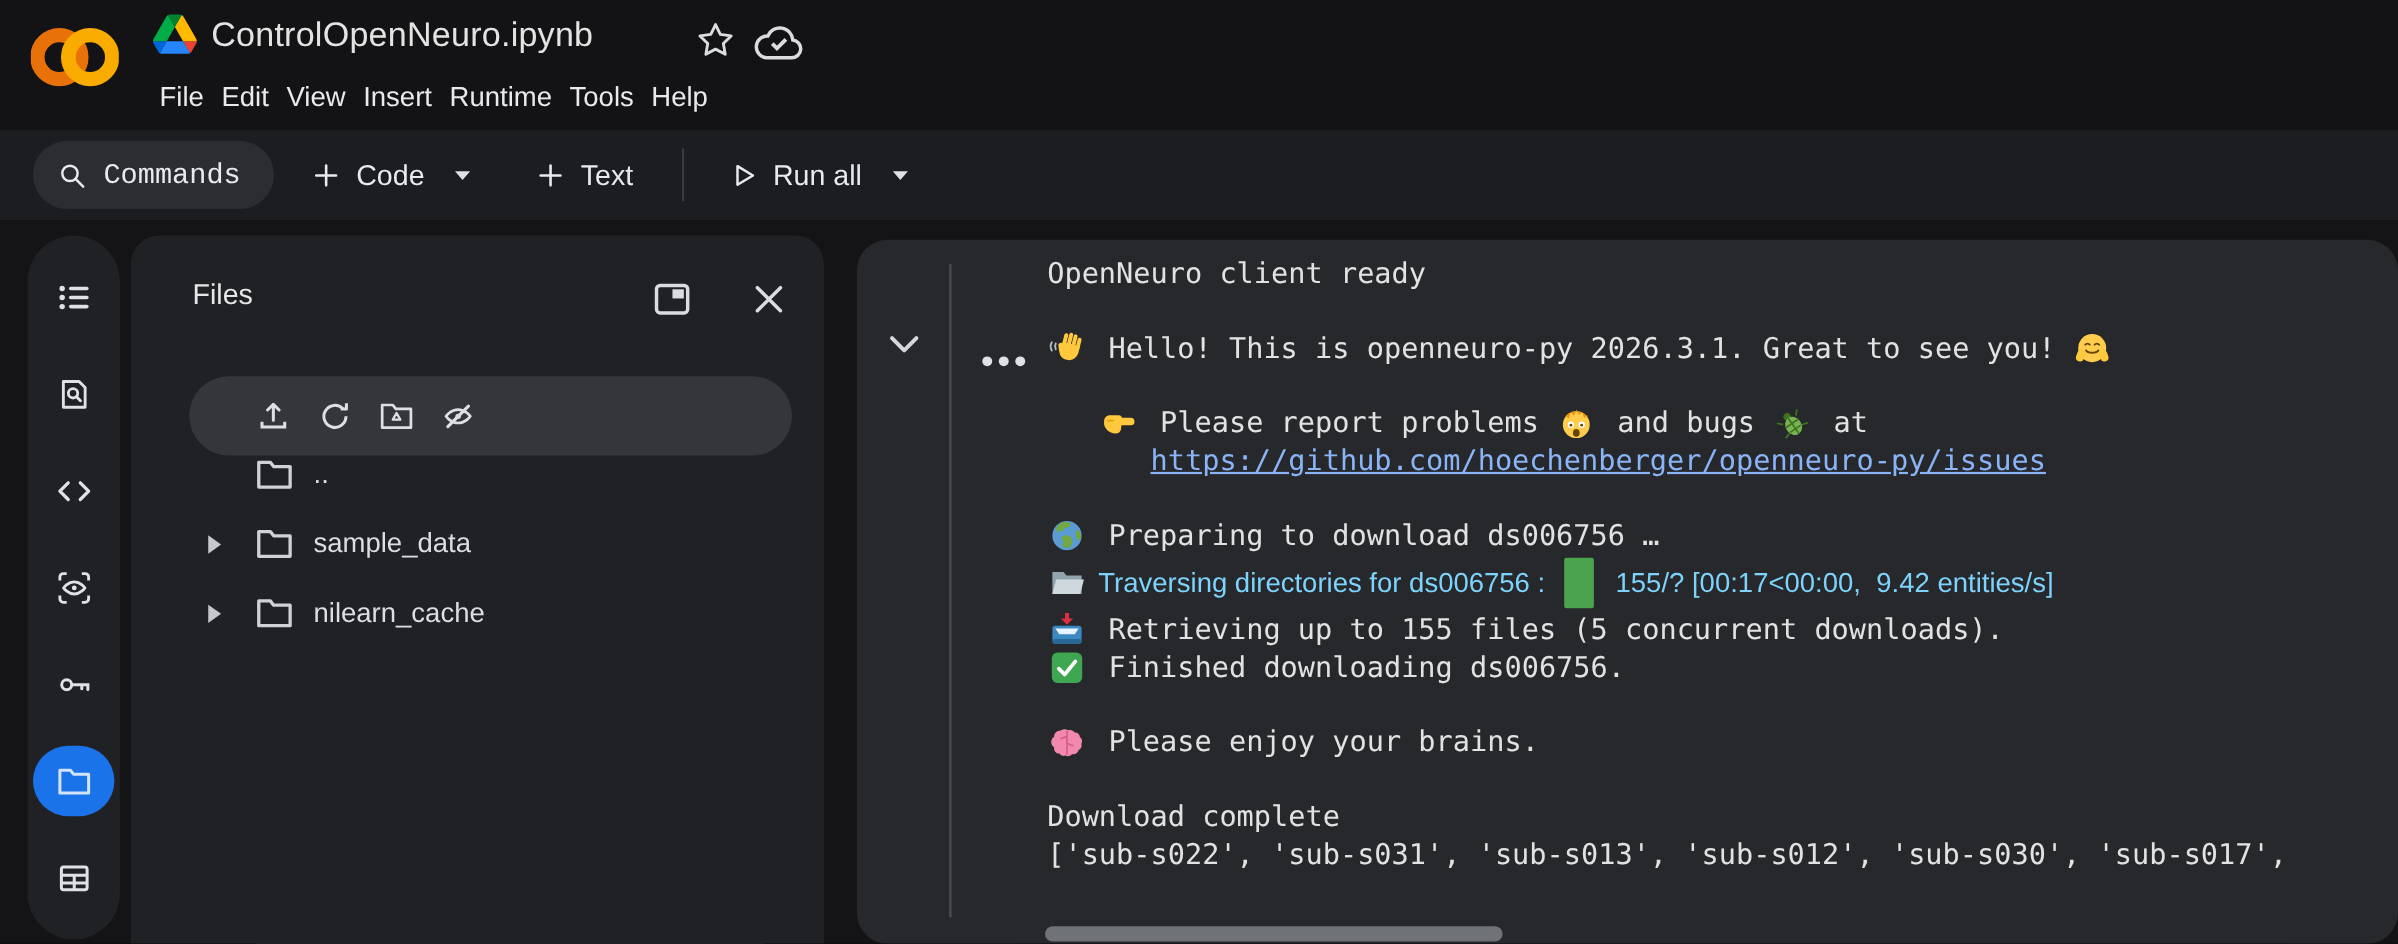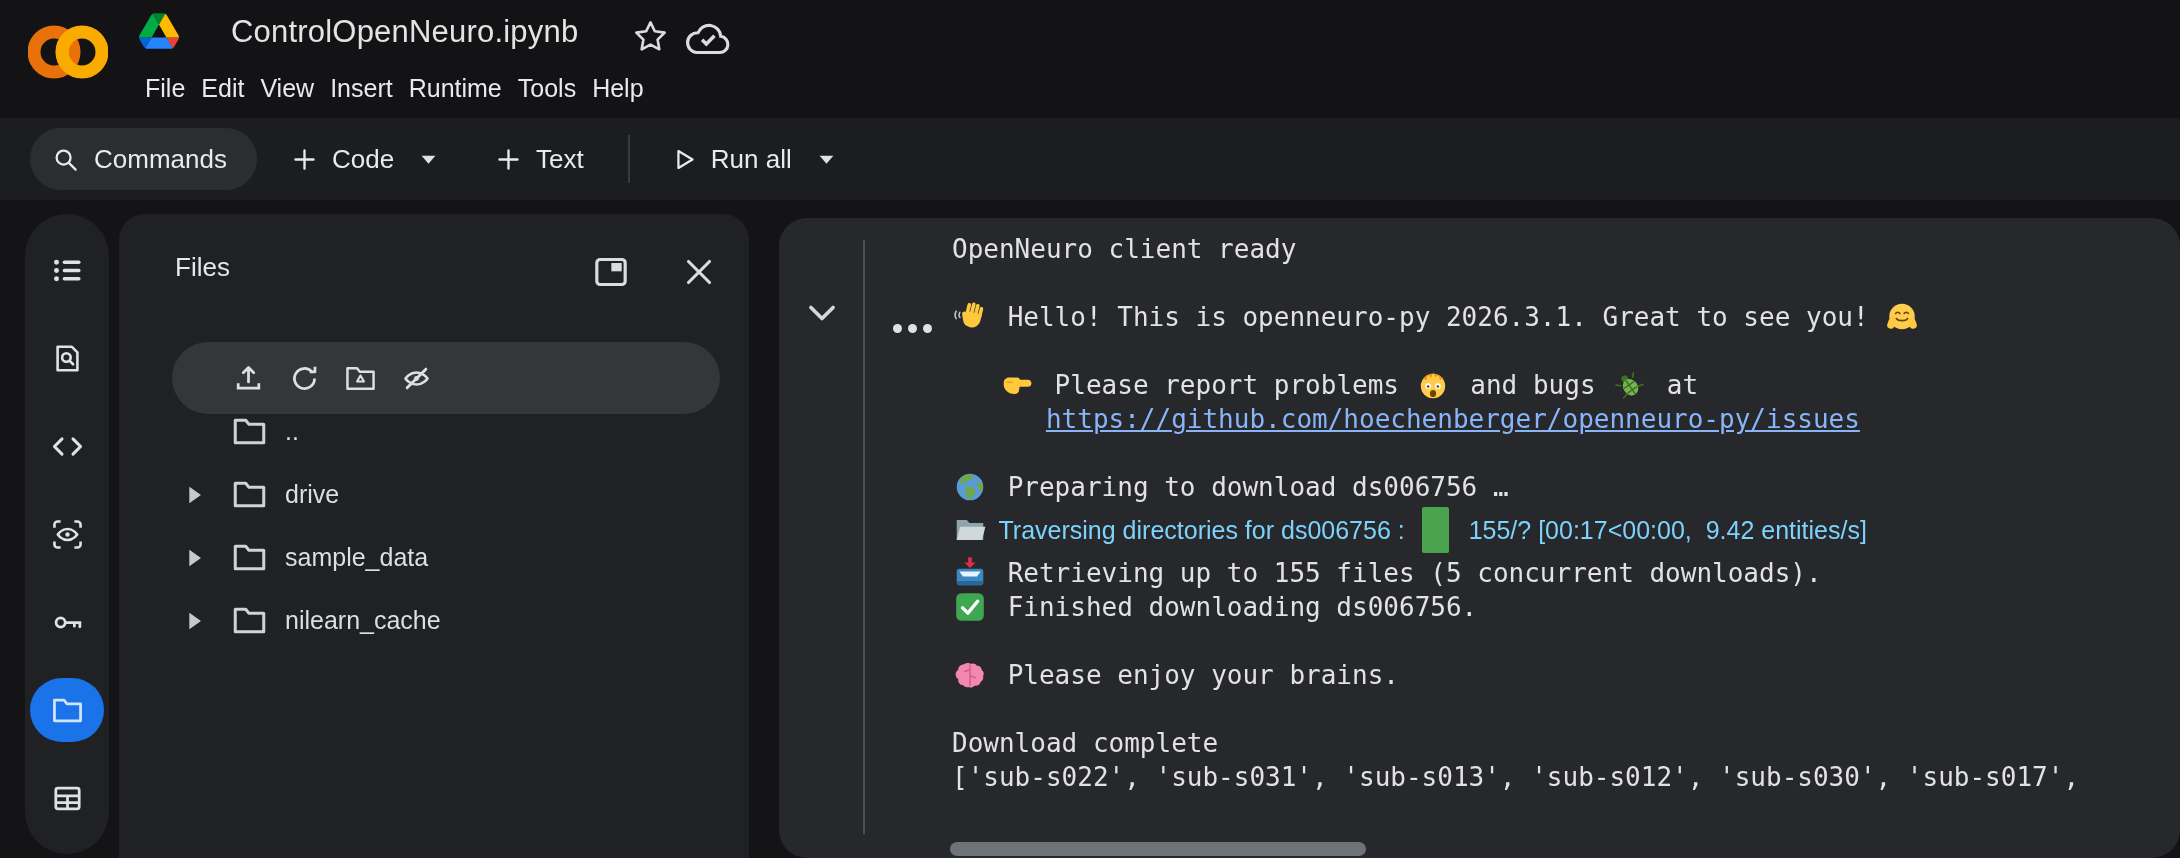--- a/index.html
+++ b/index.html
@@ -5,33 +5,33 @@
   html,body{margin:0;padding:0;background:#0b0b0c;}
   *{box-sizing:border-box;}
   .app{position:relative;width:2180px;height:858px;background:#141416;overflow:hidden;
        font-family:"Liberation Sans",sans-serif;}
   svg{display:block;width:100%;height:100%;}
 
   
   .header{position:absolute;left:0;top:0;width:100%;height:118px;background:#131315;}
   .logo{position:absolute;left:28px;top:20px;width:80px;height:64px;cursor:pointer;}
   .drive-ic{position:absolute;left:139px;top:12px;width:40px;height:38px;}
-  .nb-title{position:absolute;left:192px;top:14px;font-size:31px;color:#e3e3e3;letter-spacing:.2px;margin-left:39px;}
+  .nb-title{position:absolute;left:192px;top:14px;font-size:31px;color:#e3e3e3;letter-spacing:.2px;}
   .hdr-ic{position:absolute;color:#dadce0;}
   .star{left:632px;top:18px;width:37px;height:37px;}
   .cloud{left:684px;top:22px;width:48px;height:34px;}
   .menubar{position:absolute;left:145px;top:74px;display:flex;gap:16px;}
   .menu-item{font-size:25px;color:#e8eaed;cursor:pointer;}
 
   
   .toolbar{position:absolute;left:0;top:118px;width:100%;height:82px;background:#1c1d20;
            display:flex;align-items:center;}
   .commands{margin-left:30px;height:62px;border-radius:31px;background:#2c2d31;
             display:flex;align-items:center;gap:15px;padding:0 30px 0 22px;
-            color:#e8eaed;font-size:26px;font-weight:500;border:none;cursor:pointer;}
+            color:#e8eaed;font-size:26px;font-weight:500;border:none;cursor:pointer;font-family:Liberation Mono, monospace;}
   .tb-ic{width:27px;height:27px;color:#e8eaed;flex:0 0 auto;}
   .tb-btn{display:flex;align-items:center;gap:14px;font-size:26px;color:#e8eaed;
           background:none;border:none;cursor:pointer;padding:0;font-weight:500;}
   .btn-code{margin-left:34px;}
   .btn-text{margin-left:58px;}
   .btn-run{margin-left:40px;}
   .caret{width:17px;height:11px;color:#dfe1e5;margin-left:26px;cursor:pointer;}
   .tb-divider{width:2px;height:48px;background:#3a3b3e;margin-left:44px;}
 
   
@@ -279,33 +279,20 @@
       </div>
     <div class="ftree" id="ftree">
         <div class="trow">
           <span class="arrow-slot"></span>
           <span class="tfolder">
             <svg viewBox="0 0 24 22" fill="none" stroke="currentColor" stroke-width="2">
               <path d="M2.5 3.5h7l2 2.6h10v12.4h-19z" stroke-linejoin="round"></path>
             </svg>
           </span>
           <span class="tlabel">..</span>
-        </div>
-        <div class="trow">
-          <span class="arrow-slot">
-            <svg viewBox="0 0 10 12" fill="currentColor">
-              <path d="M1.6 1l7 5-7 5z"></path>
-            </svg>
-          </span>
-          <span class="tfolder">
-            <svg viewBox="0 0 24 22" fill="none" stroke="currentColor" stroke-width="2">
-              <path d="M2.5 3.5h7l2 2.6h10v12.4h-19z" stroke-linejoin="round"></path>
-            </svg>
-          </span>
-          <span class="tlabel">drive</span>
         </div>
         <div class="trow">
           <span class="arrow-slot">
             <svg viewBox="0 0 10 12" fill="currentColor">
               <path d="M1.6 1l7 5-7 5z"></path>
             </svg>
           </span>
           <span class="tfolder">
             <svg viewBox="0 0 24 22" fill="none" stroke="currentColor" stroke-width="2">
               <path d="M2.5 3.5h7l2 2.6h10v12.4h-19z" stroke-linejoin="round"></path>

